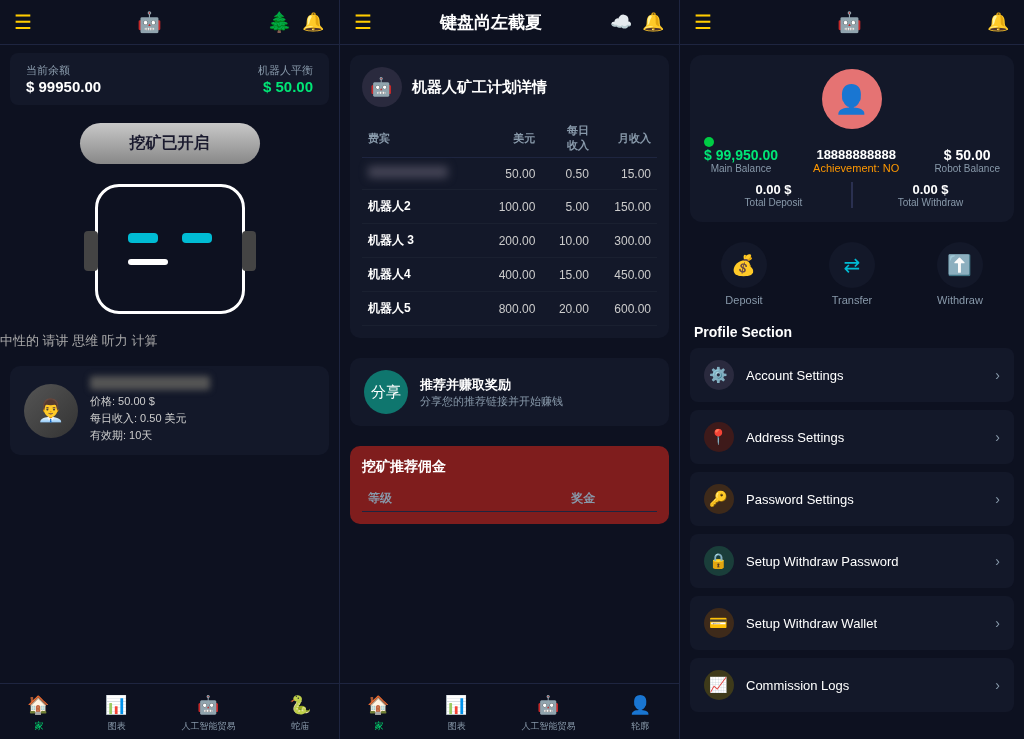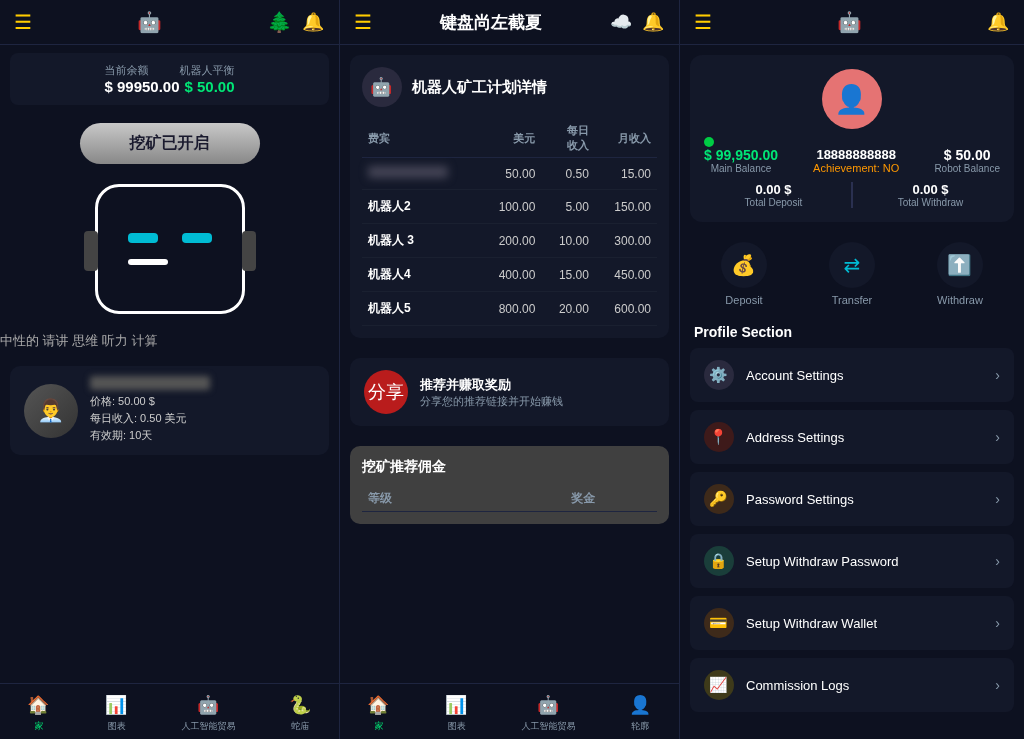--- a/index.html
+++ b/index.html
@@ -32,21 +32,21 @@
       display: flex;
       align-items: center;
       justify-content: space-between;
       padding: 10px 14px;
       border-bottom: 1px solid #1e2540;
     }
 
     .panel-left .balance-row {
       background: #131829;
       display: flex;
-      justify-content: center;
+      justify-content: space-between;
       padding: 10px 16px;
       margin: 8px 10px;
       border-radius: 8px;
     }
 
     .balance-label { color: #8899aa; font-size: 11px; }
     .balance-amount { color: #ffffff; font-size: 15px; font-weight: bold; }
     .robot-balance-amount { color: #00e676; font-size: 15px; font-weight: bold; }
 
     .mining-btn-wrap {
@@ -264,39 +264,39 @@
       background: #131829;
       margin: 10px;
       border-radius: 10px;
       padding: 12px 14px;
       display: flex;
       align-items: center;
       gap: 12px;
     }
 
     .referral-btn {
-      background: #b91c1c;
+      background: #0f766e;
       color: white;
       border: none;
       border-radius: 50%;
       width: 44px;
       height: 44px;
-      font-size: 18px;
+      font-size: 15px;
       cursor: pointer;
       flex-shrink: 0;
       display: flex;
       align-items: center;
       justify-content: center;
     }
 
     .referral-info .referral-title { color: #ffffff; font-size: 13px; font-weight: bold; }
     .referral-info .referral-sub { color: #8899aa; font-size: 11px; }
 
     .commission-card {
-      background: #404040;
+      background: #7f1d1d;
       margin: 10px;
       border-radius: 10px;
       padding: 12px;
     }
 
     .commission-title { color: #ffffff; font-size: 14px; font-weight: bold; margin-bottom: 10px; }
     .commission-table { width: 100%; border-collapse: collapse; }
     .commission-table th {
       color: #8899aa;
       font-size: 12px;

